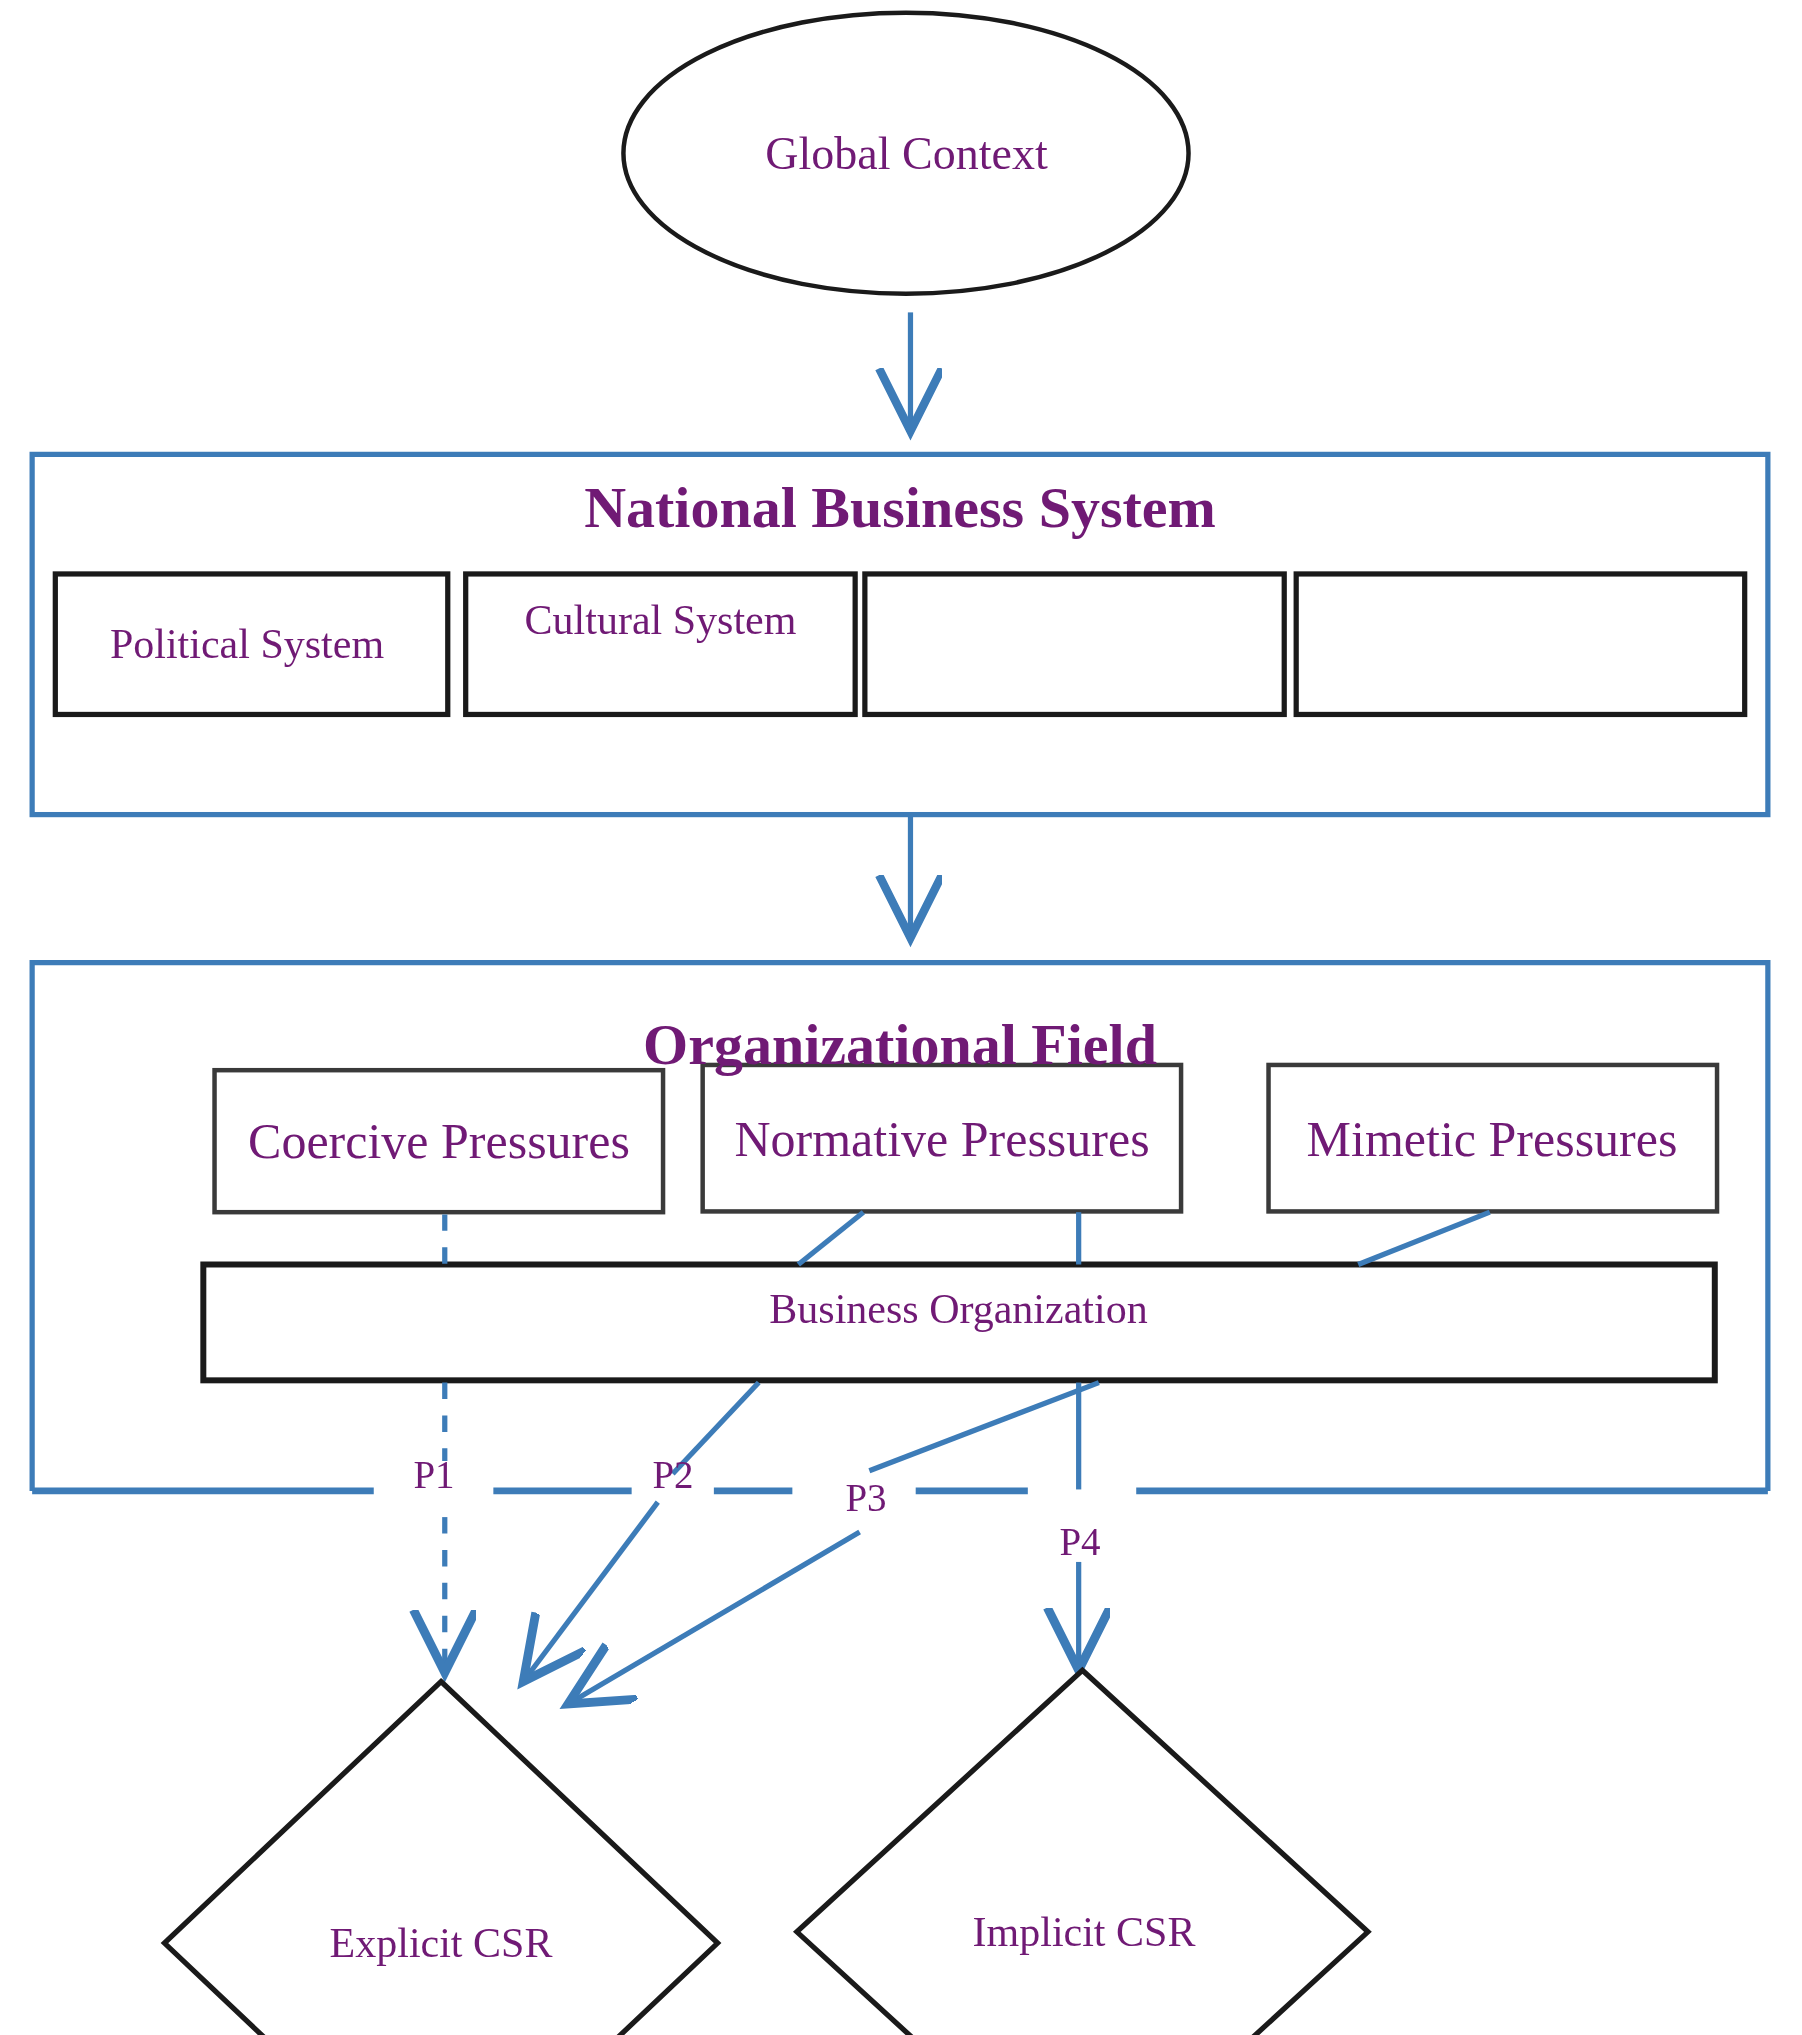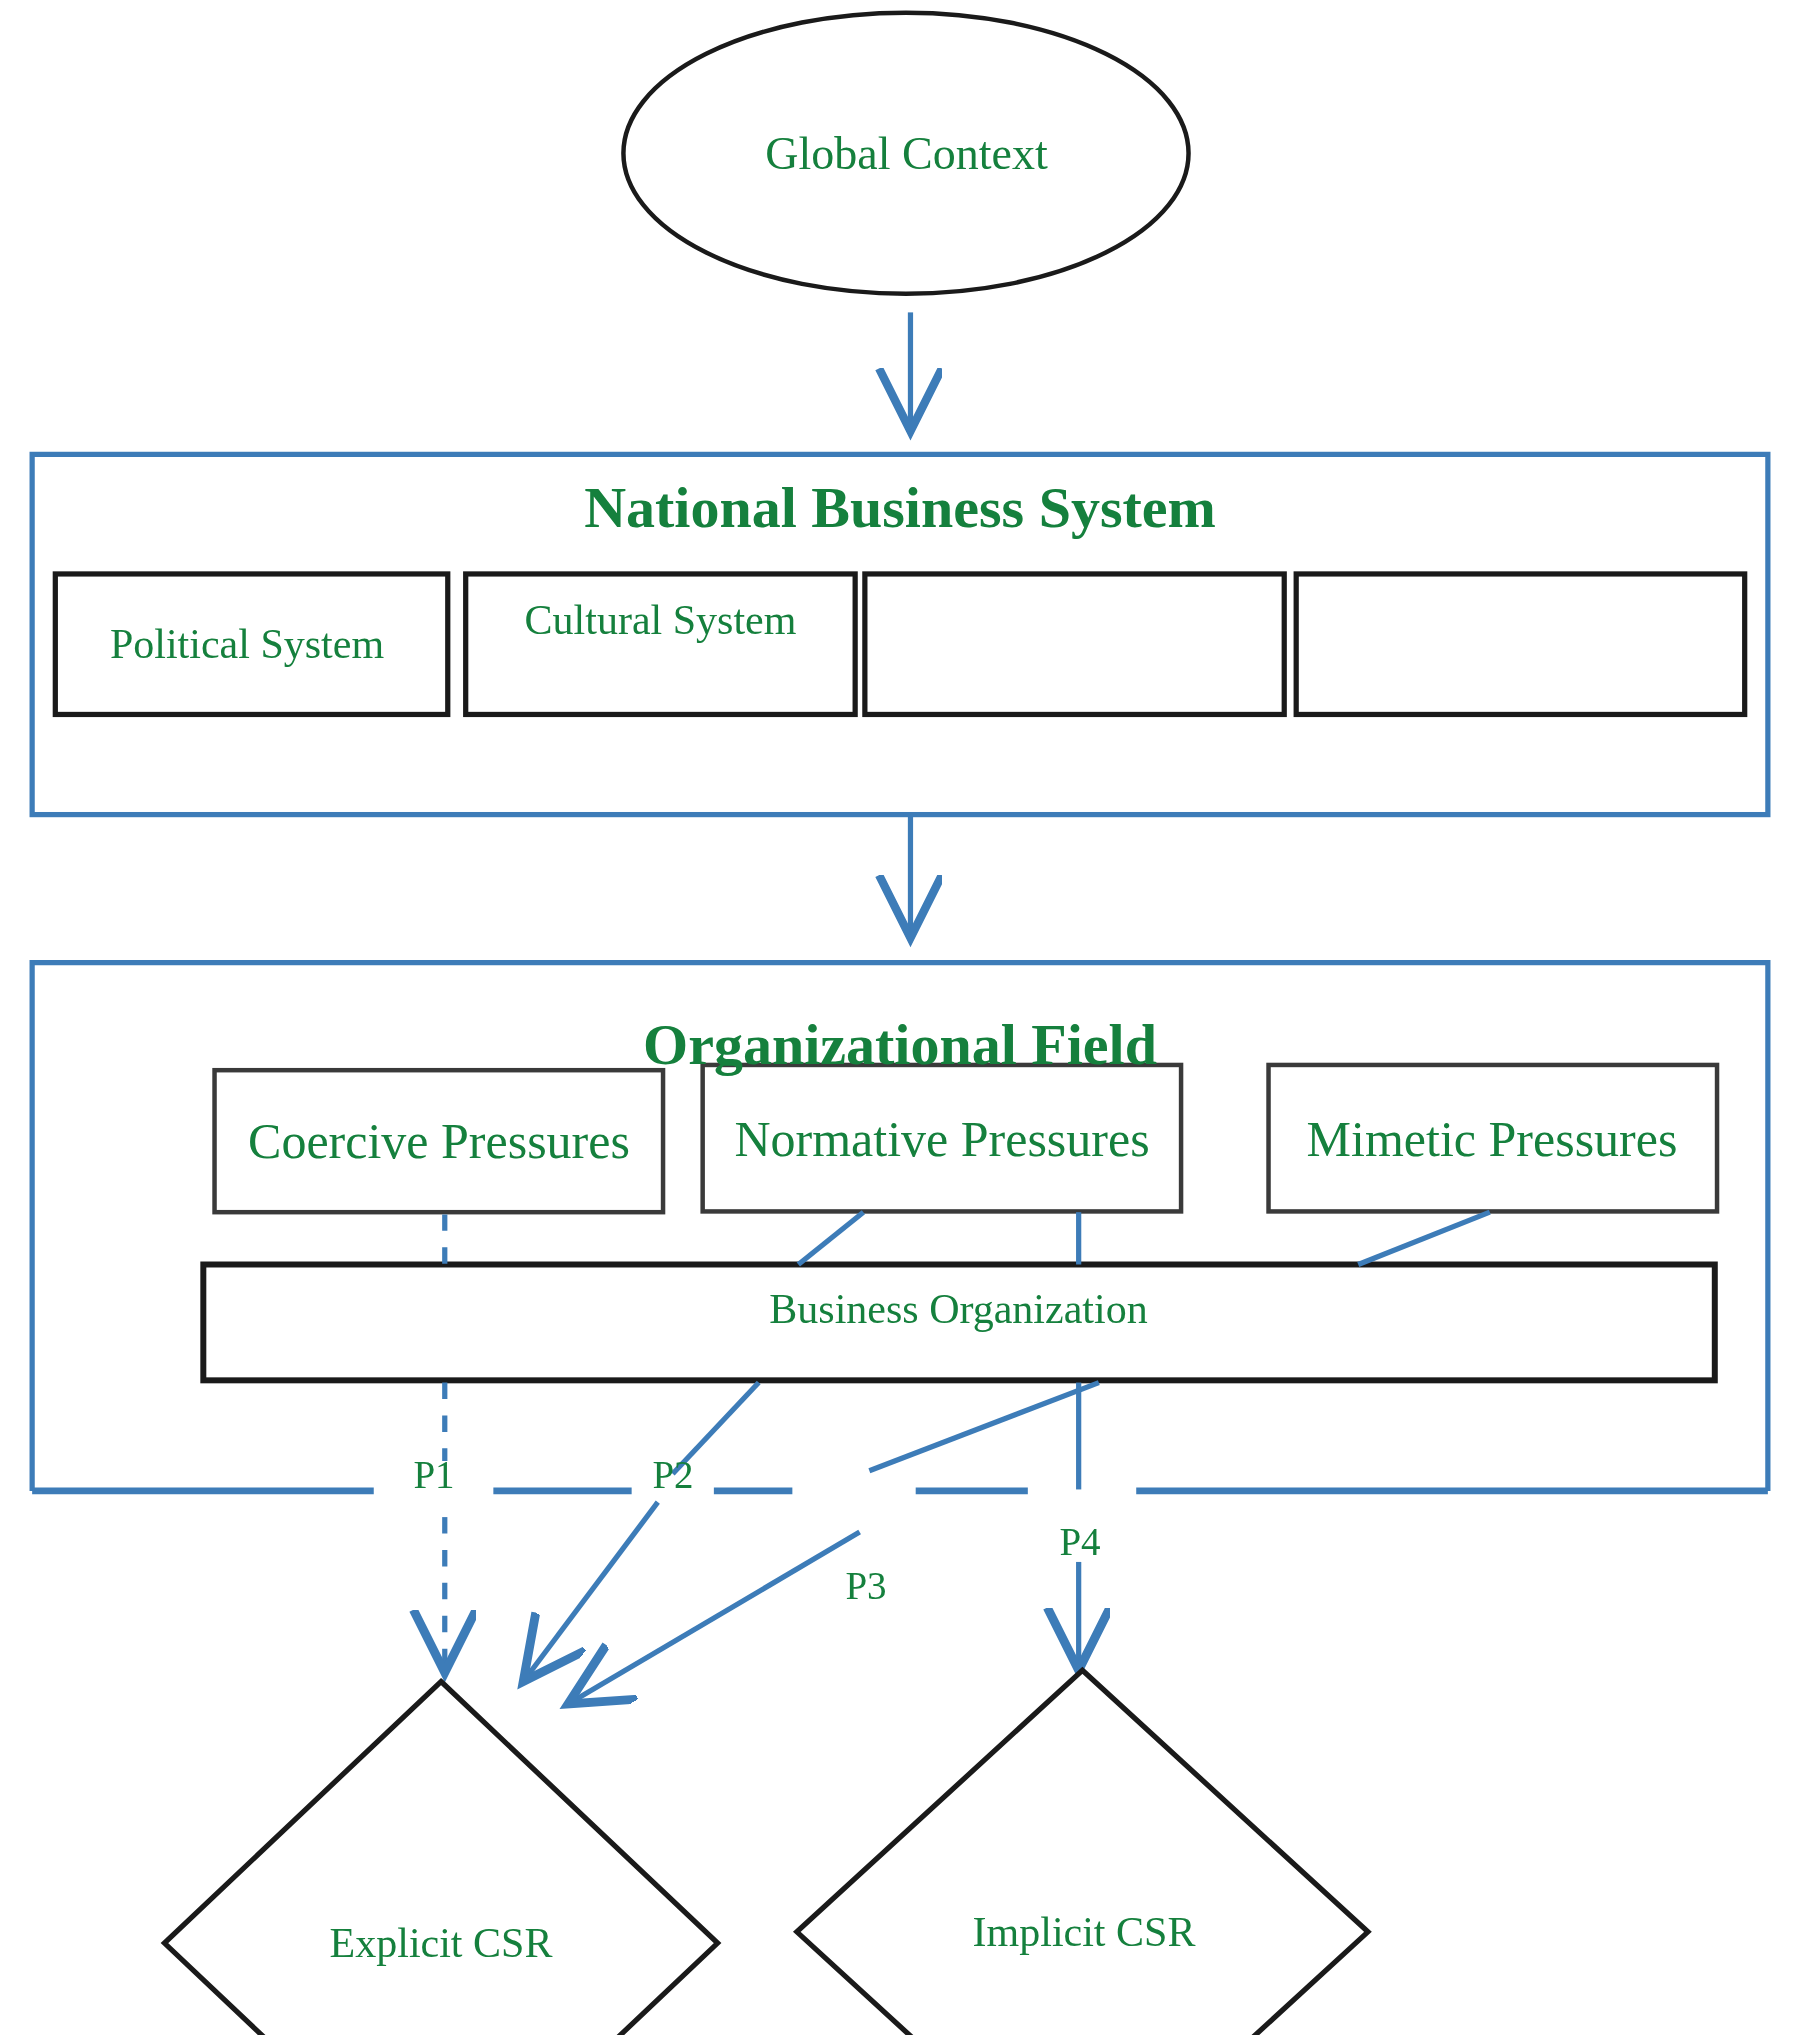--- a/index.html
+++ b/index.html
@@ -25,21 +25,21 @@
     left: 0;
     width: 1803px;
     height: 2035px;
   }
   .node-label {
     position: absolute;
     display: flex;
     align-items: center;
     justify-content: center;
     text-align: center;
-    color: #15803d;
+    color: #701a75;
     font-family: "Liberation Serif", "DejaVu Serif", serif;
     line-height: 1.12;
     pointer-events: none;
     white-space: pre-line;
   }
   .container-title {
     font-weight: bold;
     font-size: 58px;
   }
   .inner-box-label {
@@ -130,20 +130,20 @@
   <div class="node-label container-title" style="left:32px; top:987px; width:1736px; height:60px;margin-top:28px;">Organizational Field</div>
 
   <div class="node-label pressure-label" style="left:215px; top:1070px; width:448px; height:142px;">Coercive Pressures</div>
   <div class="node-label pressure-label" style="left:703px; top:1065px; width:478px; height:147px;">Normative Pressures</div>
   <div class="node-label pressure-label" style="left:1268px; top:1065px; width:448px; height:147px;">Mimetic Pressures</div>
 
   <div class="node-label biz-label" style="left:203px; top:1252px; width:1511px; height:116px;">Business Organization</div>
 
   <div class="node-label prop-label" style="left:389px; top:1449px; width:90px; height:52px;">P1</div>
   <div class="node-label prop-label" style="left:628px; top:1449px; width:90px; height:52px;">P2</div>
-  <div class="node-label prop-label" style="left:821px; top:1560px; width:90px; height:52px;">P3</div>
+  <div class="node-label prop-label" style="left:821px; top:1472px; width:90px; height:52px;">P3</div>
   <div class="node-label prop-label" style="left:1035px; top:1516px; width:90px; height:52px;">P4</div>
 
   <div class="node-label diamond-label" style="left:224px; top:1910px; width:434px; height:67px;">Explicit CSR</div>
   <div class="node-label diamond-label" style="left:867px; top:1899px; width:434px; height:67px;">Implicit CSR</div>
 
 </div>
 
 
 </body></html>

